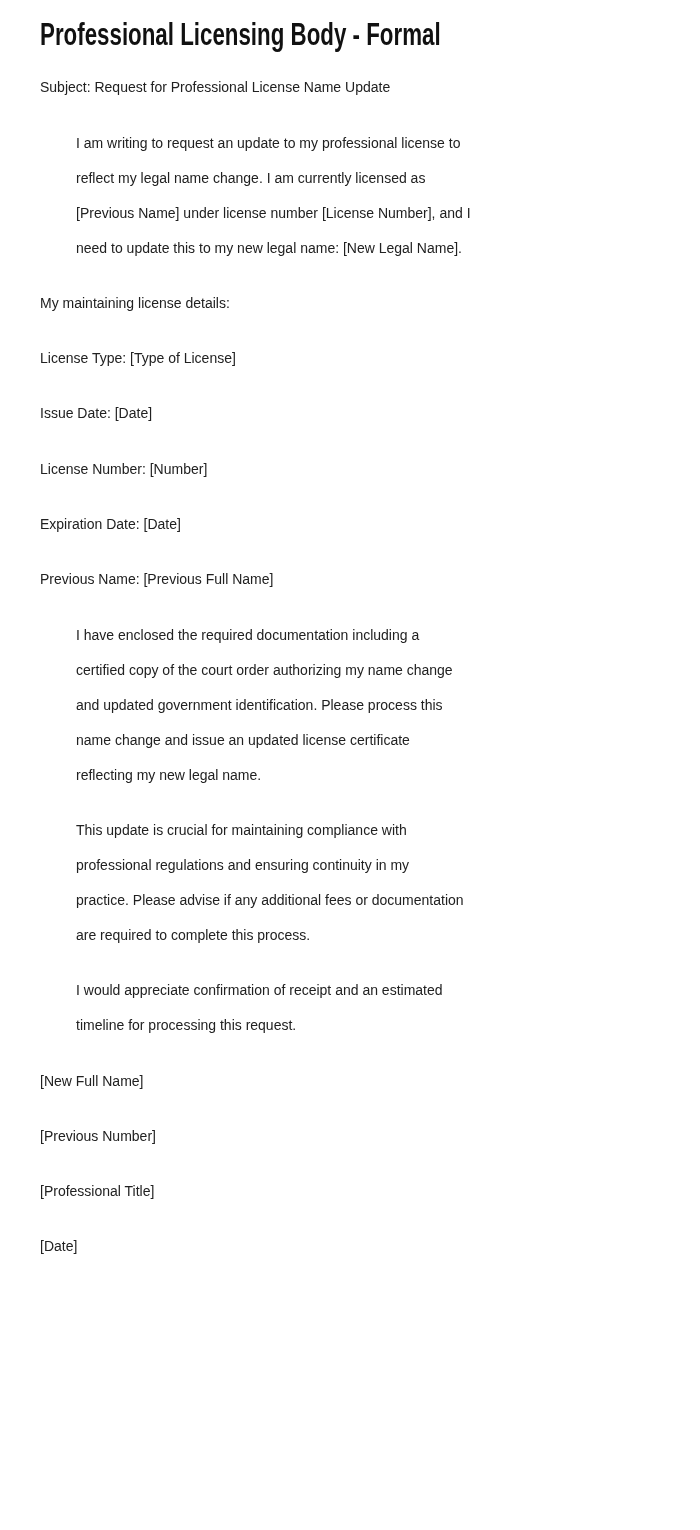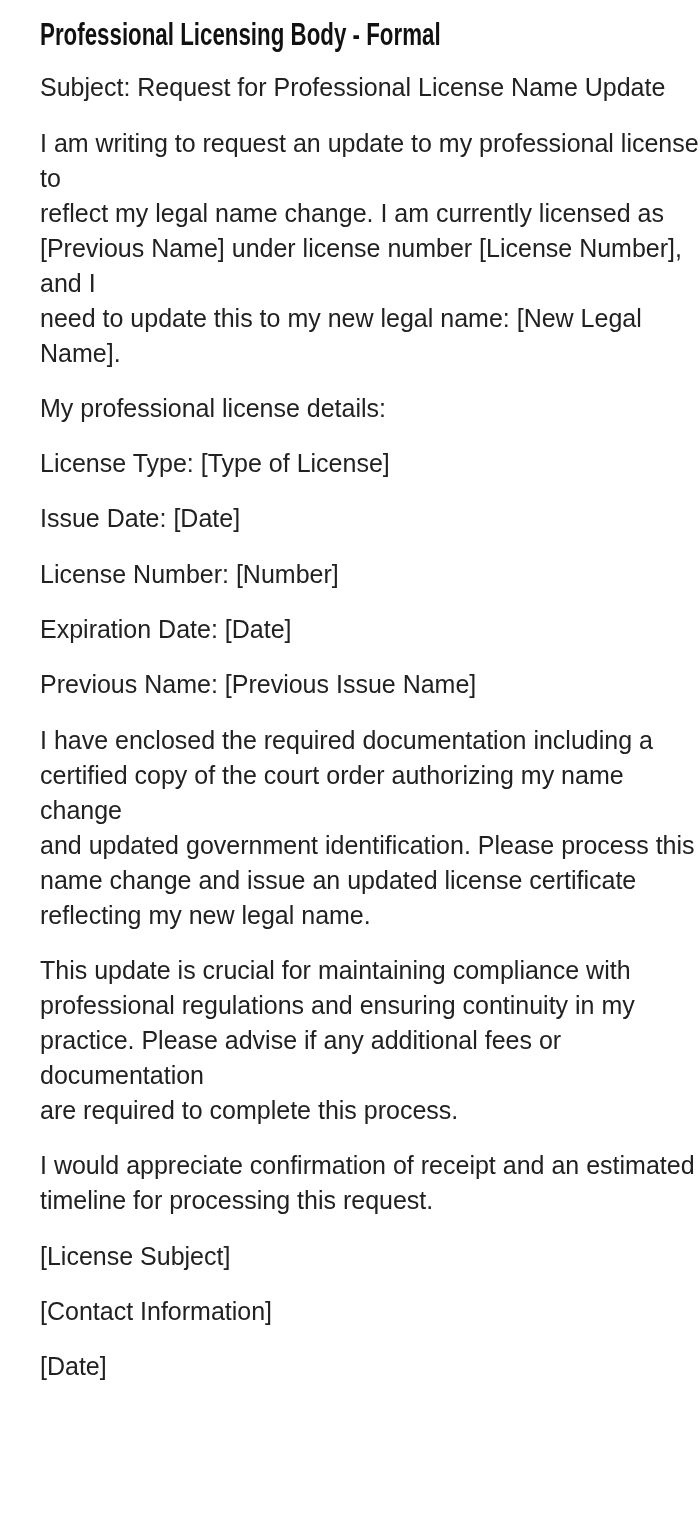--- a/index.html
+++ b/index.html
@@ -31,74 +31,76 @@
     color: #111111;
     white-space: nowrap;
   }
   h1.doc-title .squeeze {
     display: inline-block;
     transform: scaleX(0.72);
     transform-origin: 0 50%;
   }
   p.line, p.para {
     margin: 20.3px 0;
-    font-size: 25px;
+    font-size: 14px;
     line-height: 35px;
     color: #212121;
   }
   p.para {
     white-space: pre-line;
+    margin-left: 36px;
   }
 </style>
 </head>
 <body>
 
 <div class="page">
   <div class="letter">
 
     <h1 class="doc-title"><span class="squeeze">Professional Licensing Body - Formal</span></h1>
 
     <p class="line">Subject: Request for Professional License Name Update</p>
 
 
     <p class="para">I am writing to request an update to my professional license to
 reflect my legal name change. I am currently licensed as
 [Previous Name] under license number [License Number], and I
 need to update this to my new legal name: [New Legal Name].</p>
 
-    <p class="line">My professional license details:</p>
+    <p class="line">My maintaining license details:</p>
 
     <p class="line">License Type: [Type of License]</p>
 
     <p class="line">Issue Date: [Date]</p>
 
     <p class="line">License Number: [Number]</p>
 
     <p class="line">Expiration Date: [Date]</p>
 
-    <p class="line">Previous Name: [Previous Issue Name]</p>
+    <p class="line">Previous Name: [Previous Full Name]</p>
 
 
     <p class="para">I have enclosed the required documentation including a
 certified copy of the court order authorizing my name change
 and updated government identification. Please process this
 name change and issue an updated license certificate
 reflecting my new legal name.</p>
 
     <p class="para">This update is crucial for maintaining compliance with
 professional regulations and ensuring continuity in my
 practice. Please advise if any additional fees or documentation
 are required to complete this process.</p>
 
     <p class="para">I would appreciate confirmation of receipt and an estimated
 timeline for processing this request.</p>
 
 
+    <p class="line">[New Full Name]</p>
 
-    <p class="line">[License Subject]</p>
+    <p class="line">[Previous Number]</p>
 
+    <p class="line">[Professional Title]</p>
 
-    <p class="line">[Contact Information]</p>
 
     <p class="line">[Date]</p>
 
   </div>
 </div>
 
 </body></html>

